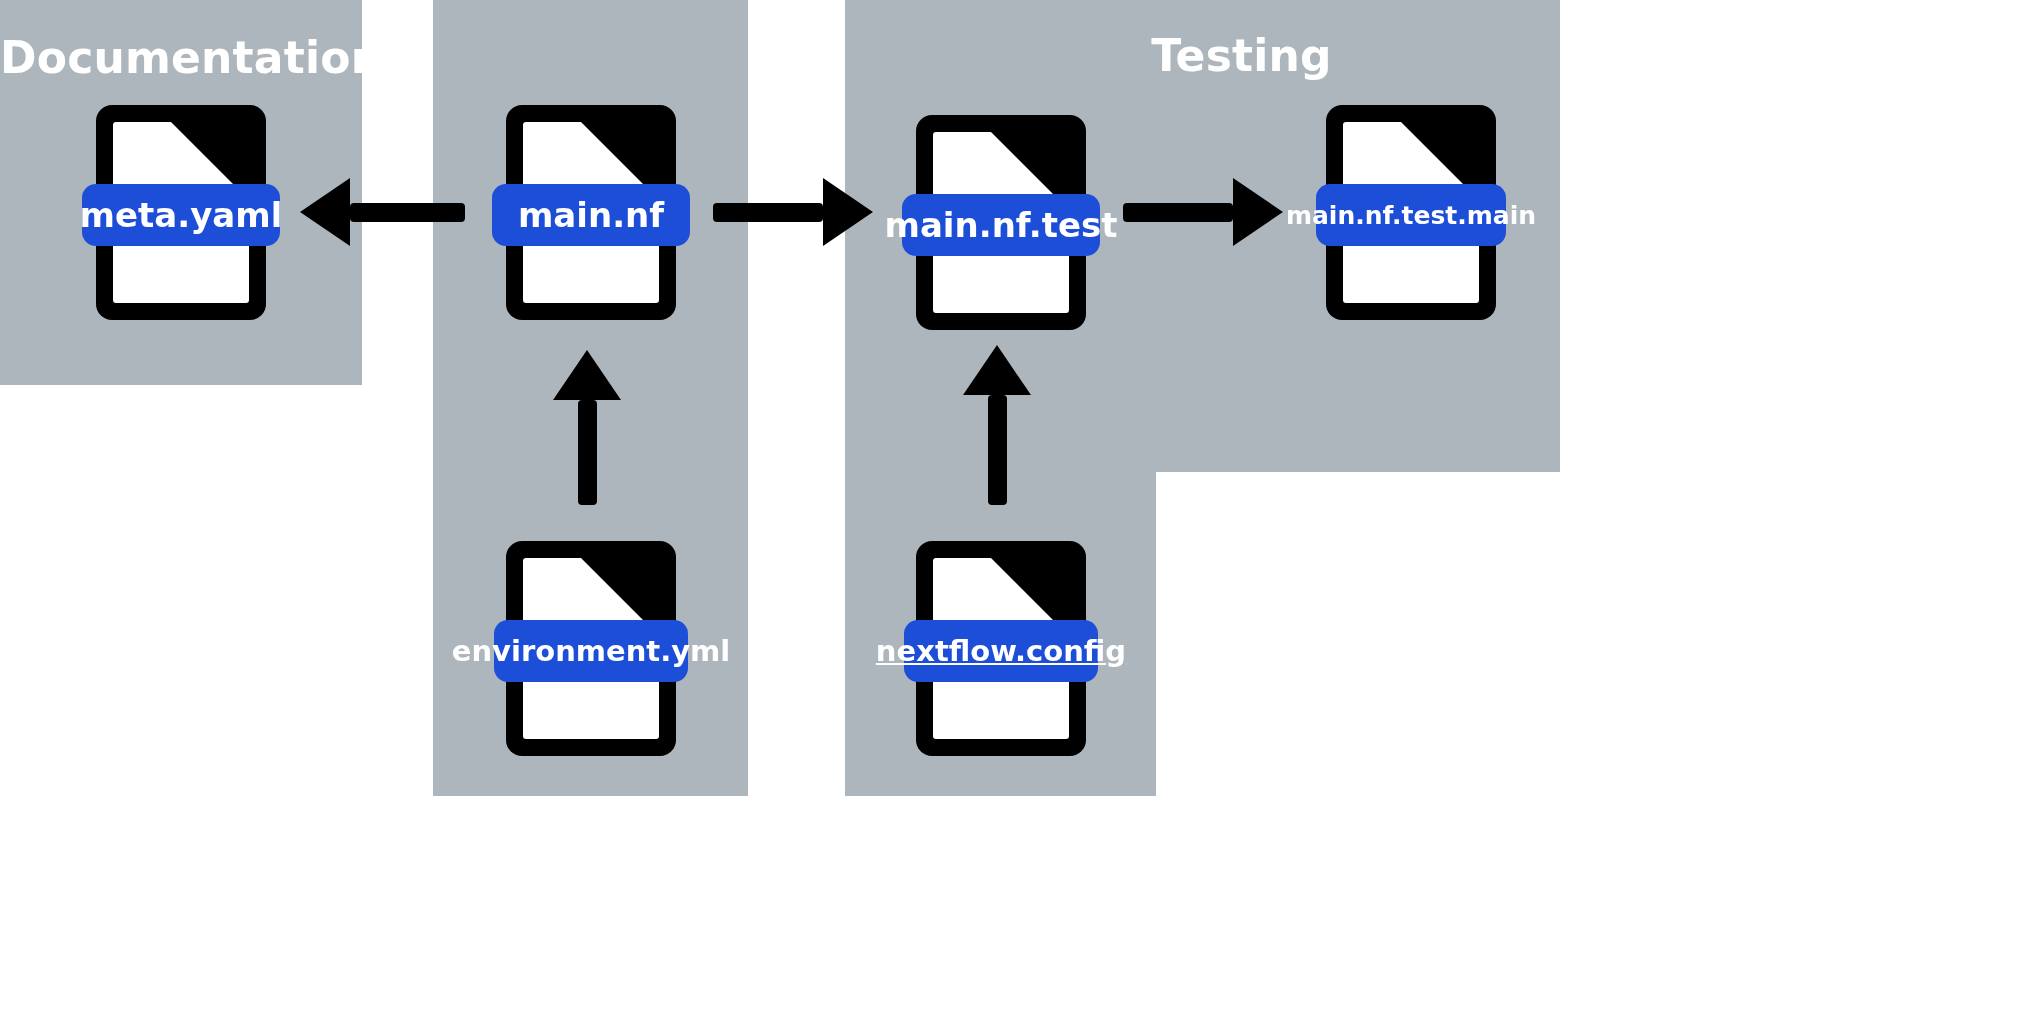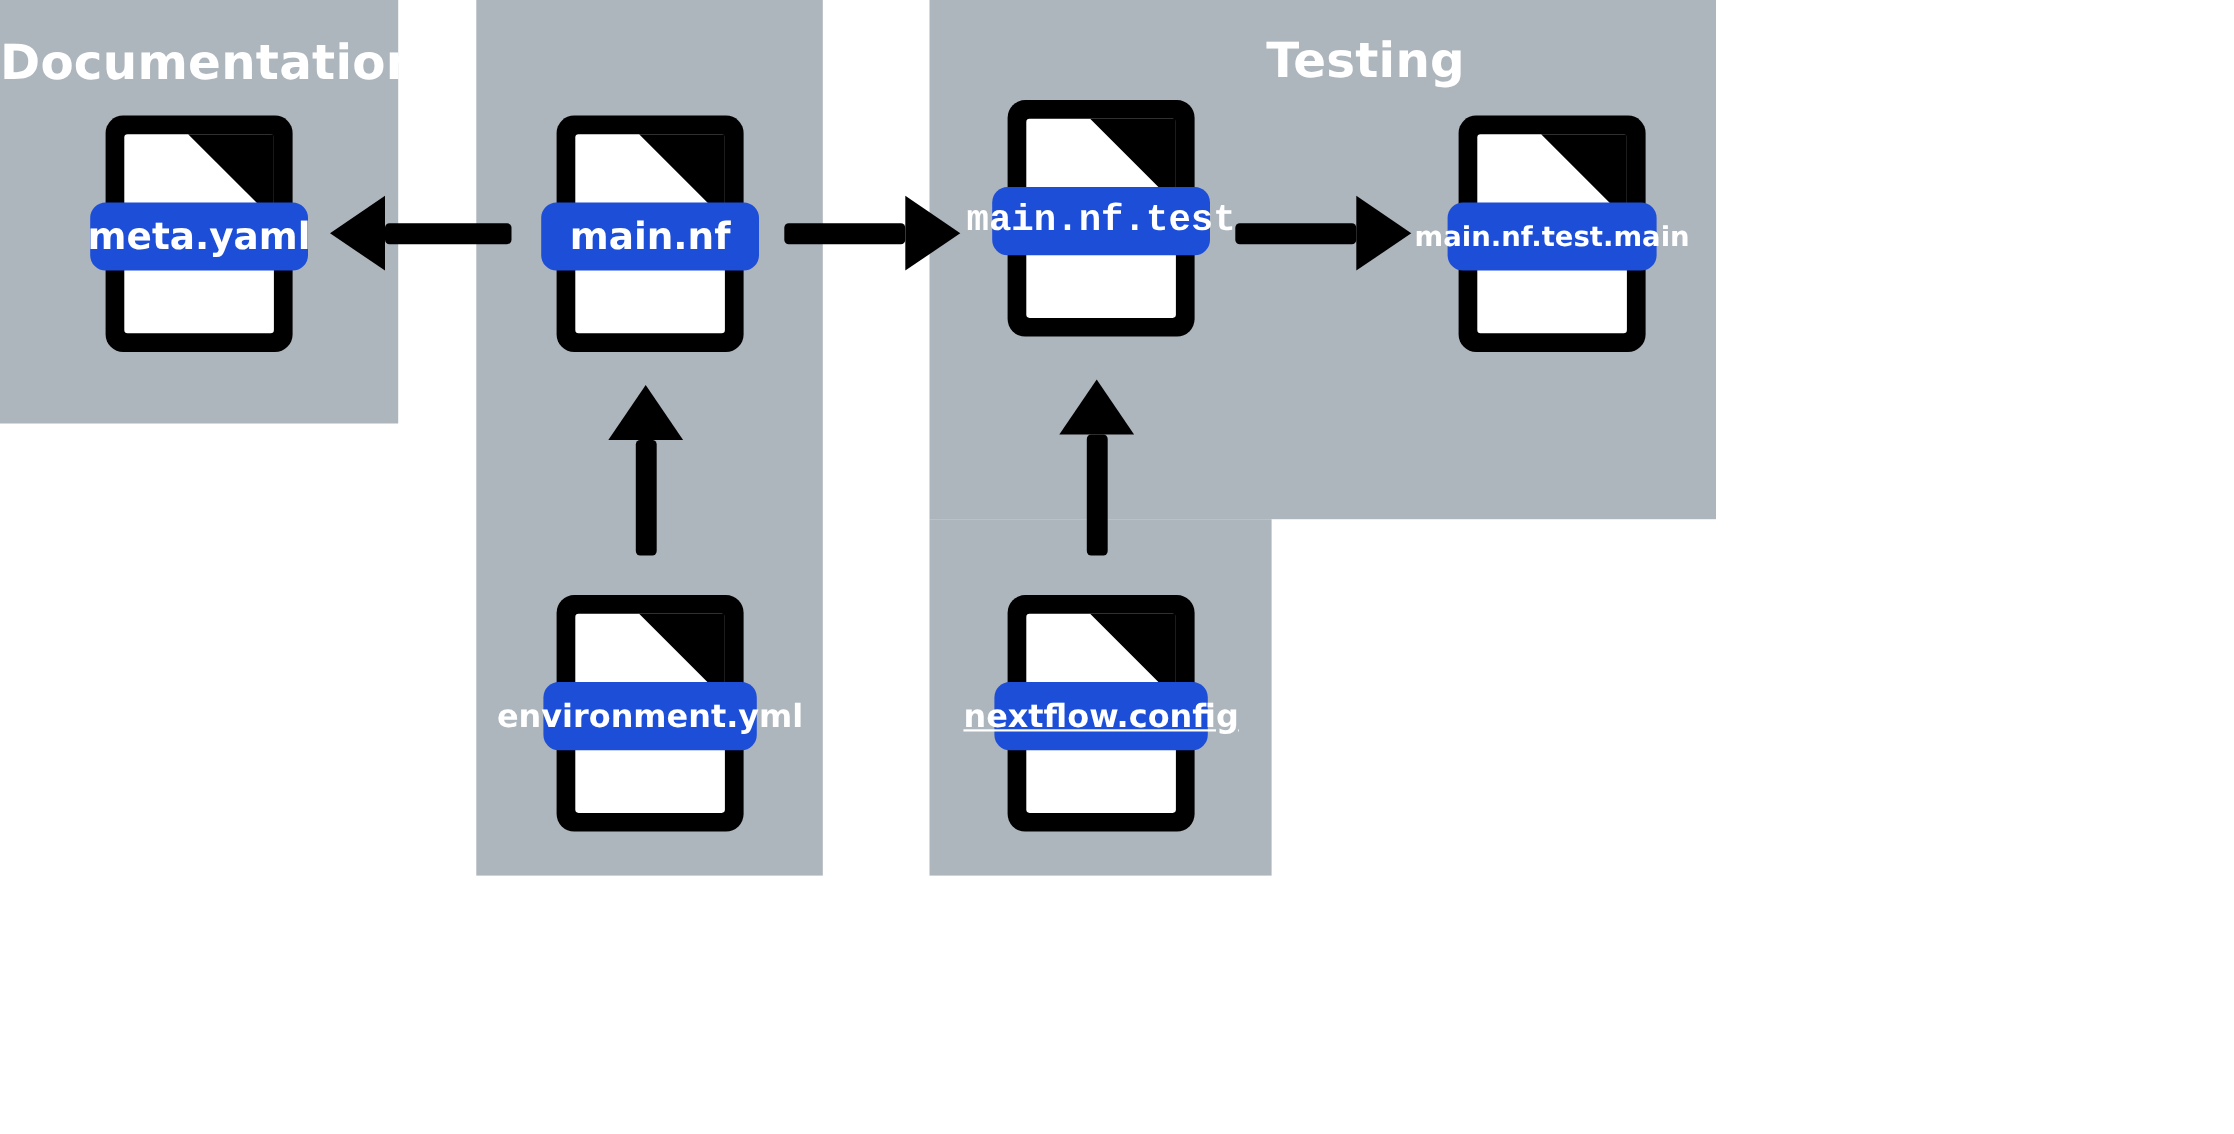--- a/index.html
+++ b/index.html
@@ -86,21 +86,21 @@
       </div>
     </div>
     <div class="file" style="left: 506px; top: 105px; width: 170px; height: 215px;">
       <div class="outline"></div>
       <div class="sheet"></div>
       <div class="fold" style="border-width: 0px 78px 78px 0px; border-color: transparent rgb(0, 0, 0) transparent transparent;"></div>
       <div class="band" style="left: -14px; width: 198px; top: 79px; height: 62px; font-size: 34px; padding: 0px 6px;">
         <span>main.nf</span>
       </div>
     </div>
-    <div class="file" style="left: 916px; top: 91px; width: 170px; height: 215px; font-family: Liberation Mono, monospace;">
+    <div class="file" style="left: 916px; top: 115px; width: 170px; height: 215px;">
       <div class="outline"></div>
       <div class="sheet"></div>
       <div class="fold" style="border-width: 0px 78px 78px 0px; border-color: transparent rgb(0, 0, 0) transparent transparent;"></div>
       <div class="band" style="left: -14px; width: 198px; top: 79px; height: 62px; font-size: 34px; padding: 0px 6px;">
         <span>main.nf.test</span>
       </div>
     </div>
     <div class="file" style="left: 1326px; top: 105px; width: 170px; height: 215px;">
       <div class="outline"></div>
       <div class="sheet"></div>

